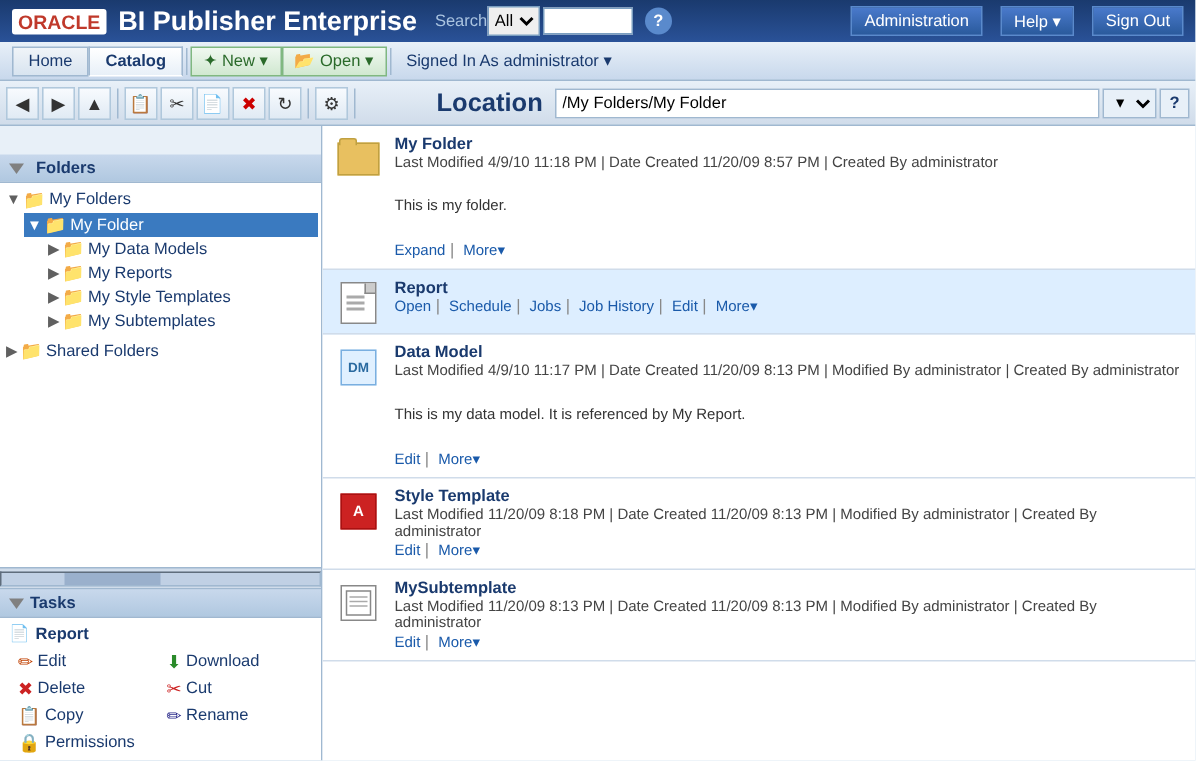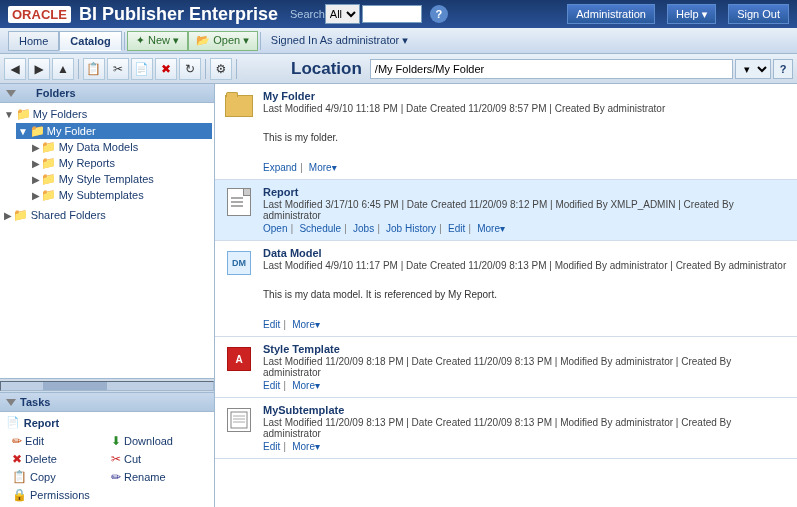--- a/index.html
+++ b/index.html
@@ -32,21 +32,21 @@
     .location-label { color: #1a3a6e; font-size: 17px; padding: 0 6px; font-weight: bold; margin-left: 44px; }
     .location-input { height: 20px; border: 1px solid #a0b8d0; font-size: 11px; padding: 0 4px; flex: 1; background: white; }
     .location-go { height: 20px; border: 1px solid #a0b8d0; background: #e8f0f8; font-size: 11px; padding: 0 4px; cursor: pointer; }
     .help-q { width: 20px; height: 20px; border: 1px solid #a0b8d0; background: #e8f0f8; display: flex; align-items: center; justify-content: center; cursor: pointer; font-weight: bold; color: #1a3a6e; }
 
     
     .main-layout { display: flex; height: calc(507px - 84px); }
 
     
     .left-panel { width: 215px; background: #e8f0f8; border-right: 1px solid #a0b8d0; display: flex; flex-direction: column; }
-    .panel-header { background: linear-gradient(to bottom, #c8d8ec, #b0c8e0); padding: 3px 6px; font-weight: bold; color: #1a3a6e; font-size: 11px; border-bottom: 1px solid #a0b8d0; display: flex; align-items: center; gap: 20px; }
+    .panel-header { background: linear-gradient(to bottom, #c8d8ec, #b0c8e0); padding: 3px 6px; font-weight: bold; color: #1a3a6e; font-size: 11px; border-bottom: 1px solid #a0b8d0; display: flex; align-items: center; gap: 8px; margin-top: 19px; }
     .tree-area { flex: 1; overflow-y: auto; overflow-x: hidden; background: white; padding: 2px; }
     .tree-item { padding: 1px 0; cursor: pointer; }
     .tree-item-row { display: flex; align-items: center; gap: 2px; padding: 1px 2px; }
     .tree-item-row.selected { background: #3a7ac0; color: white; }
     .tree-item-row.selected span { color: white; }
     .tree-label { font-size: 11px; color: #1a3a6e; }
     .tree-children { padding-left: 14px; }
     .folder-icon { color: #e8a020; font-size: 12px; }
 
     
@@ -278,21 +278,20 @@
         <div class="report-icon">
           <div class="report-lines">
             <div class="report-line"></div>
             <div class="report-line"></div>
             <div class="report-line"></div>
           </div>
         </div>
       </div>
       <div class="item-body">
         <div class="item-title">Report</div>
-        <div class="item-meta">Last Modified 3/17/10 6:45 PM | Date Created 11/20/09 8:12 PM | Modified By XMLP_ADMIN | Created By administrator</div>
         <div class="item-actions">
           <a>Open</a><span class="separator">|</span>
           <a>Schedule</a><span class="separator">|</span>
           <a>Jobs</a><span class="separator">|</span>
           <a>Job History</a><span class="separator">|</span>
           <a>Edit</a><span class="separator">|</span>
           <a>More▾</a>
         </div>
       </div>
     </div>

